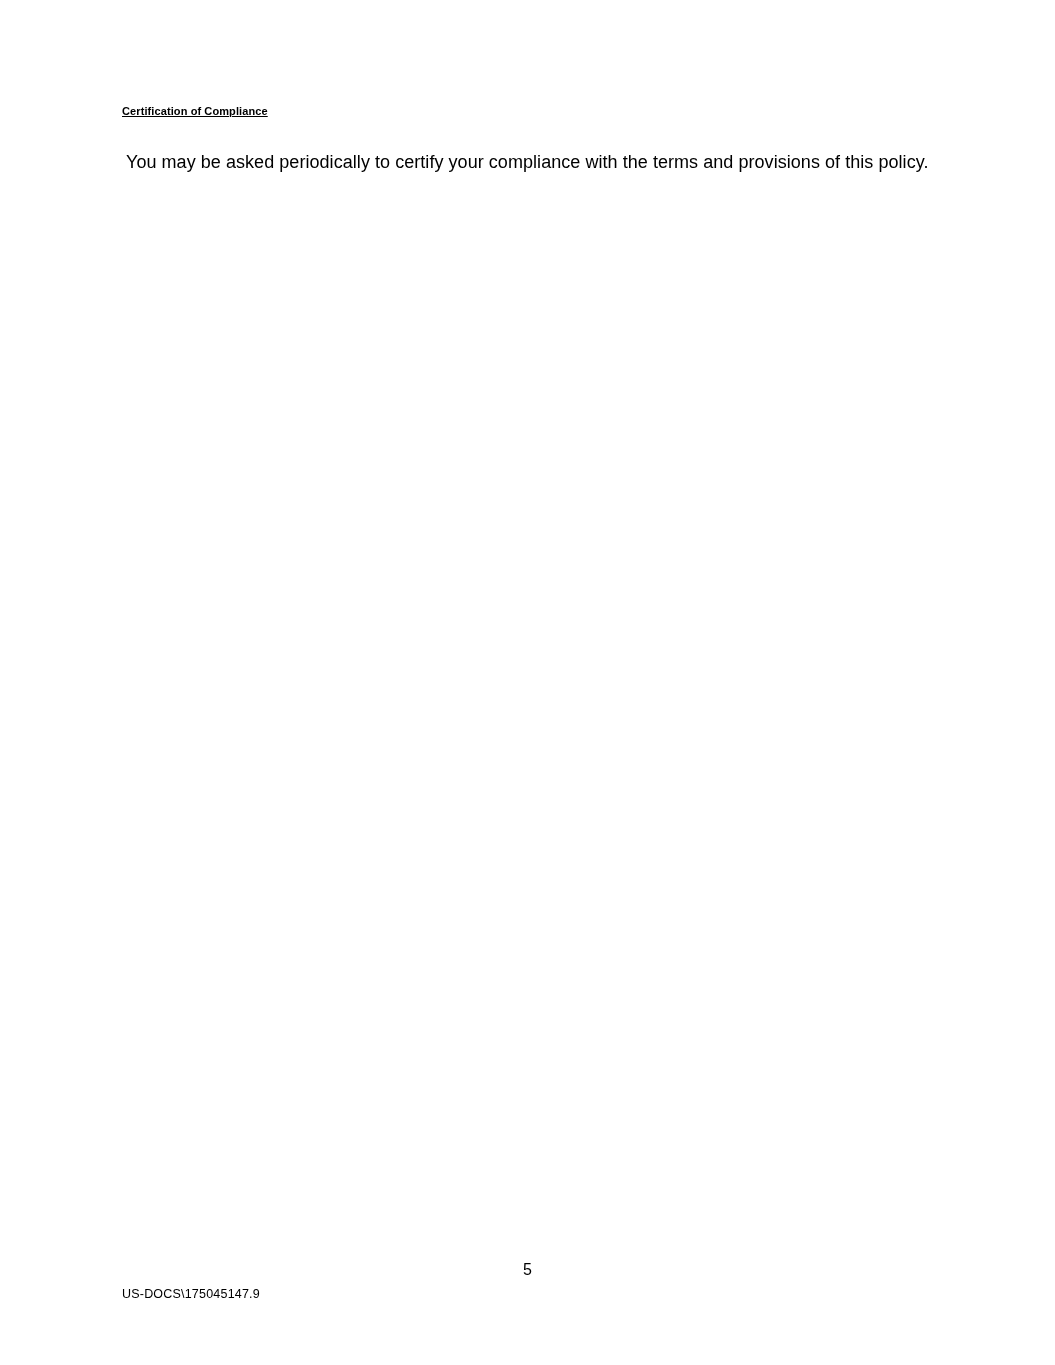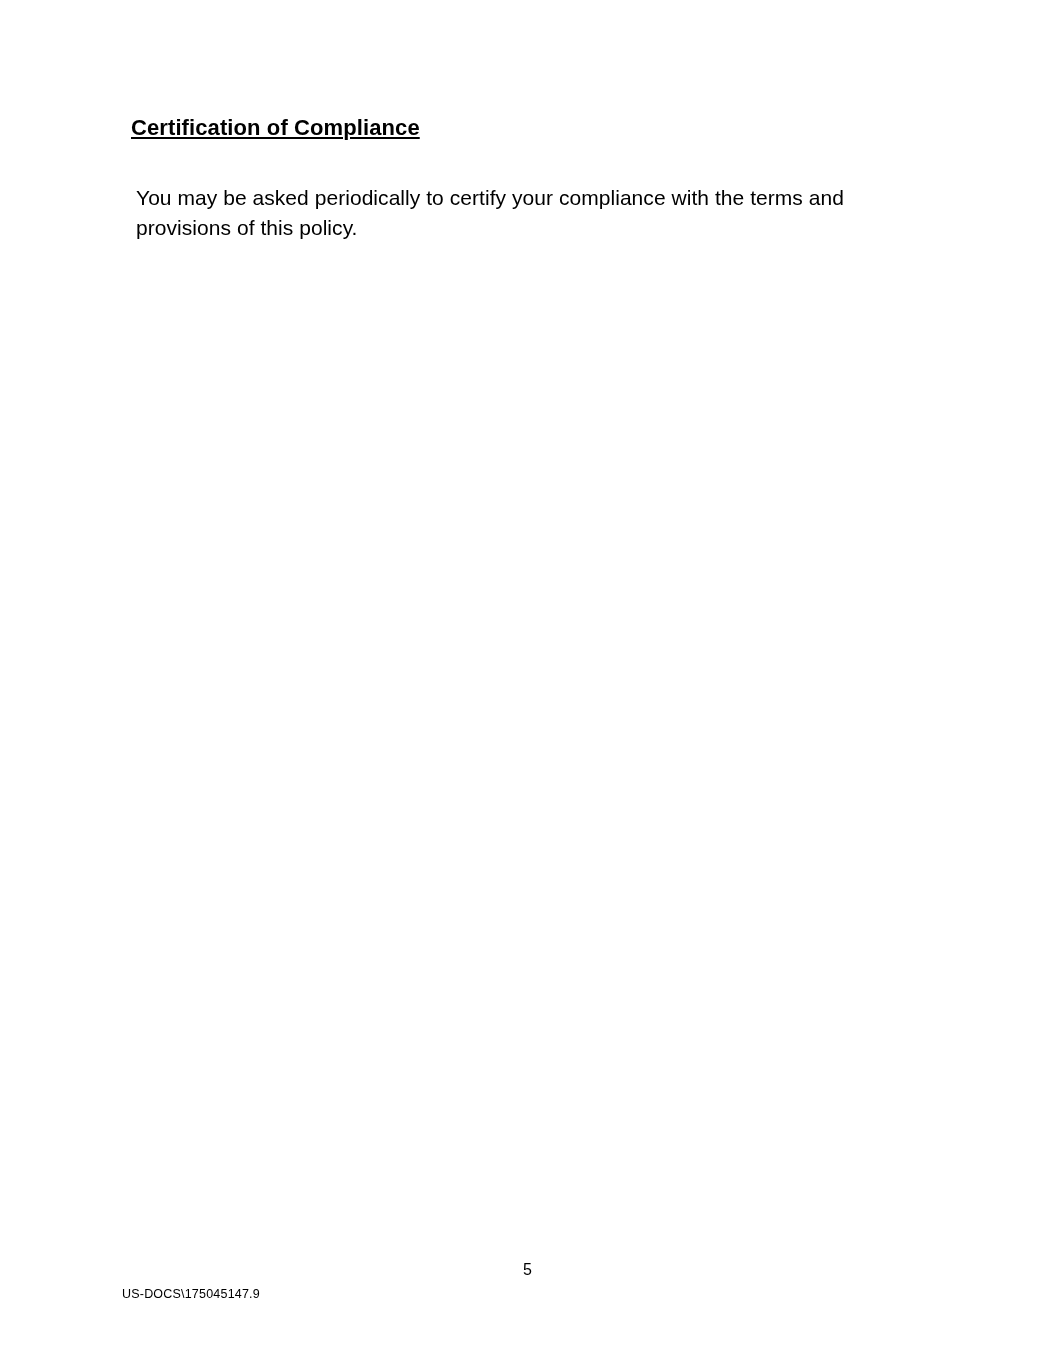--- a/index.html
+++ b/index.html
@@ -19,32 +19,32 @@
     margin: 0 auto;
     overflow: hidden;
   }
   .content {
     position: absolute;
     left: 122px;
     top: 104px;
     width: 812px;
   }
   .section-heading {
-    font-size: 22px;
+    font-size: 11px;
     font-weight: bold;
     text-decoration: underline;
     line-height: 1.35;
-    margin: 9px;
+    margin: 0;
     letter-spacing: 0.1px;
   }
   .body-paragraph {
-    font-size: 21px;
+    font-size: 18px;
     font-weight: normal;
     line-height: 1.45;
-    margin: 14px;
+    margin: 4px;
     padding-top: 26px;
     letter-spacing: 0.05px;
   }
   .page-number {
     position: absolute;
     left: 0;
     right: 0;
     top: 1262px;
     text-align: center;
     font-size: 16px;

